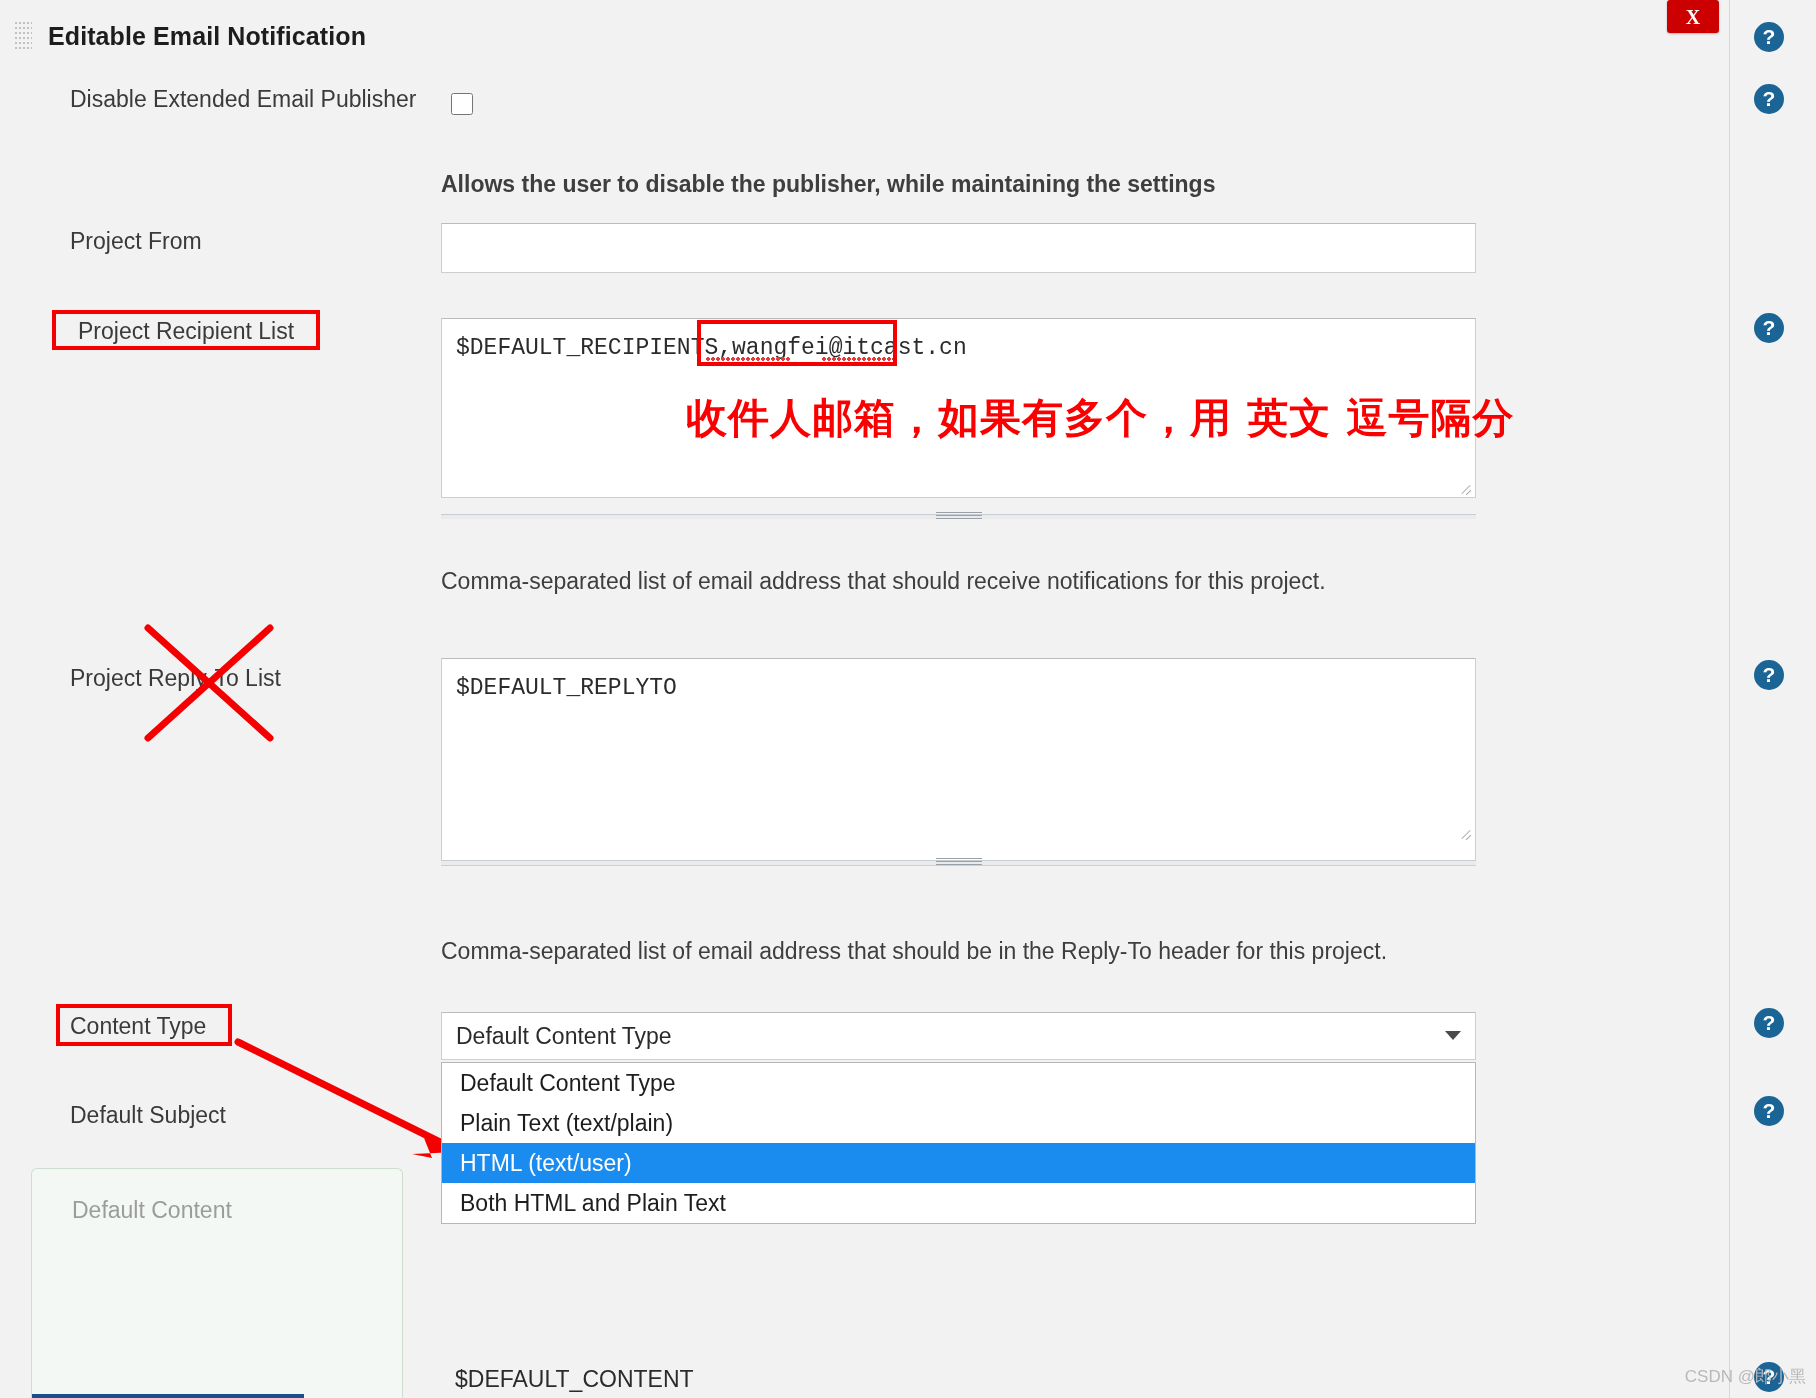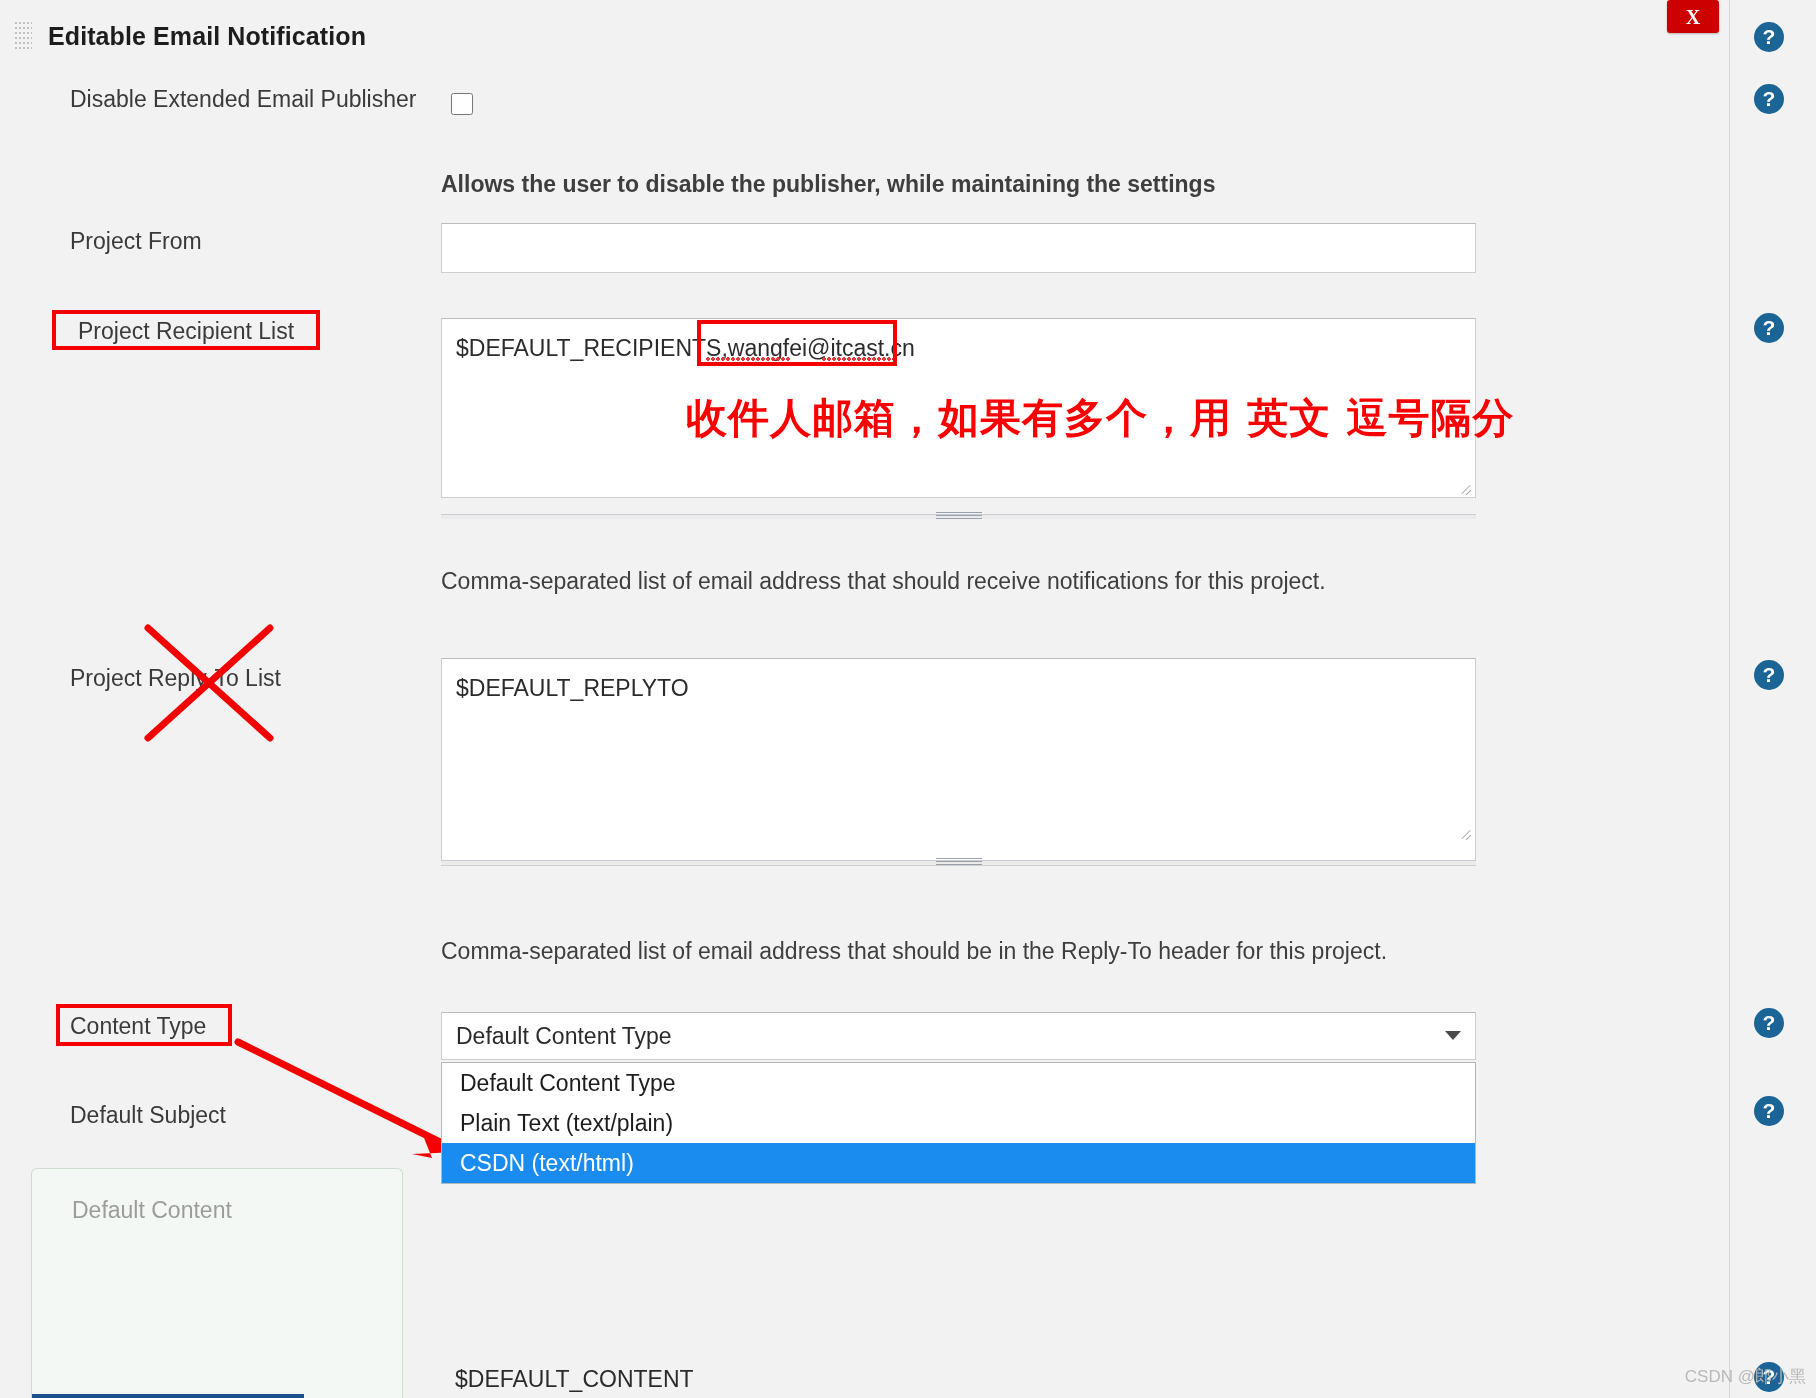--- a/index.html
+++ b/index.html
@@ -109,21 +109,21 @@
     font-size: 23px;
     color: #2b2b2b;
     padding: 10px 14px;
     outline: none;
   }
   .textarea {
     position: absolute;
     background: #fff;
     border: 1px solid #cfcfcf;
     border-top-color: #bcbcbc;
-    font-family: Liberation Sans, sans-serif;
+    font-family: Liberation Mono, monospace;
     font-size: 23px;
     color: #2b2b2b;
     padding: 12px 14px;
     resize: none;
     outline: none;
     line-height: 34px;
   }
   .resize-grip {
     position: absolute;
     width: 14px; height: 14px;
@@ -339,21 +339,22 @@
   <div class="field-label" style="left:70px; top:1013px;">Content Type</div>
 
   <div class="select-box" style="left:441px; top:1012px; width:1035px; height:48px;">
     <span>Default Content Type</span>
     <span class="select-caret"></span>
   </div>
 
   <div class="dropdown-list" style="left:441px; top:1062px; width:1035px;">
     <div class="dropdown-item">Default Content Type</div>
     <div class="dropdown-item">Plain Text (text/plain)</div>
-    <div class="dropdown-item selected">CSDN (text/html)</div>
+    <div class="dropdown-item selected">HTML (text/user)</div>
+    <div class="dropdown-item">Both HTML and Plain Text</div>
   </div>
 
   <div class="field-label" style="left:70px; top:1102px;">Default Subject</div>
 
   <div style="position:absolute; left:455px; top:1366px; font-size:23px; color:#2b2b2b; z-index:5;">$DEFAULT_CONTENT</div>
 
   <div class="bottom-card" style="left:31px; top:1168px; width:372px; height:230px;">
     <div class="card-label">Default Content</div>
     <div class="card-underline"></div>
   </div>

